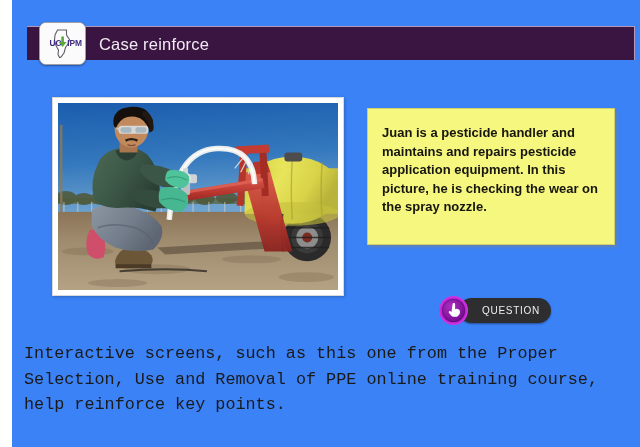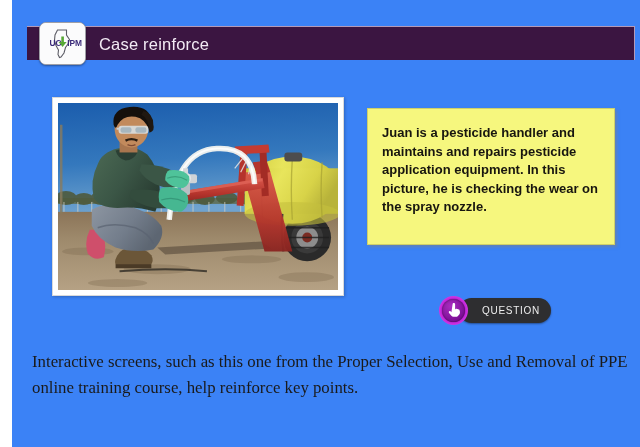--- a/index.html
+++ b/index.html
@@ -174,25 +174,25 @@
   }
 
   
   #caption {
     position: absolute;
     left: 8px;
     top: 337px;
     width: 624px;
   }
   #caption-text {
-    margin: 12px;
+    margin: 4px;
     font-size: 16.8px;
     line-height: 25.5px;
     color: #1a1a1a;
-    font-family: Liberation Serif, serif;
+    font-family: Liberation Mono, monospace;
   }
 </style>
 </head>
 <body>
 
 <div id="slide">
 
   <div id="header-bar"></div>
 
   <div id="logo">

